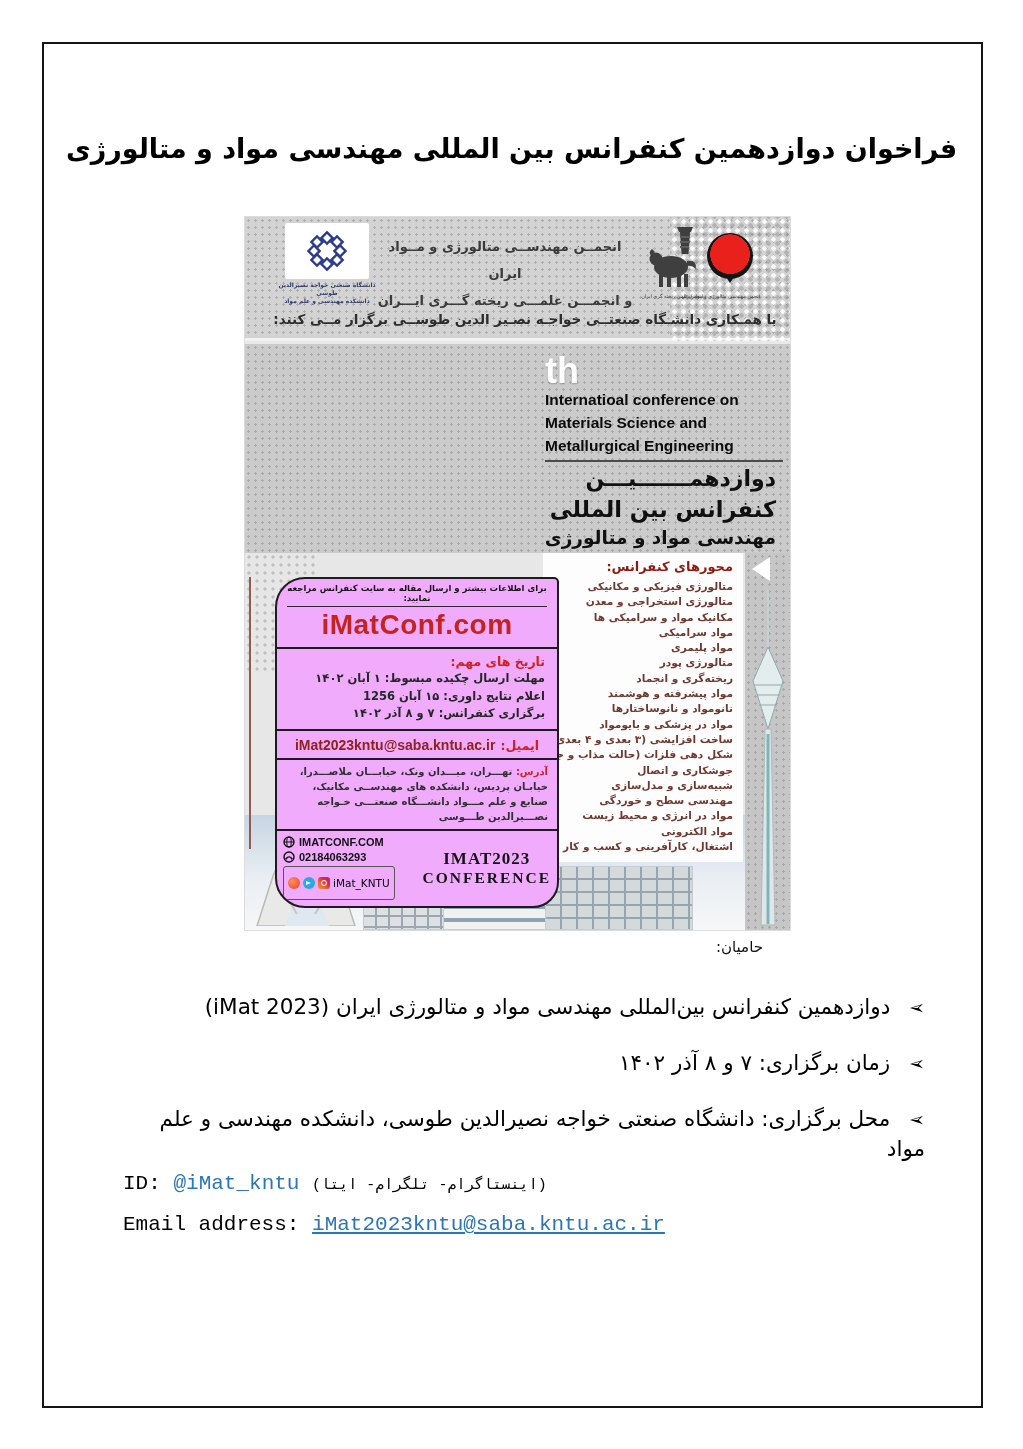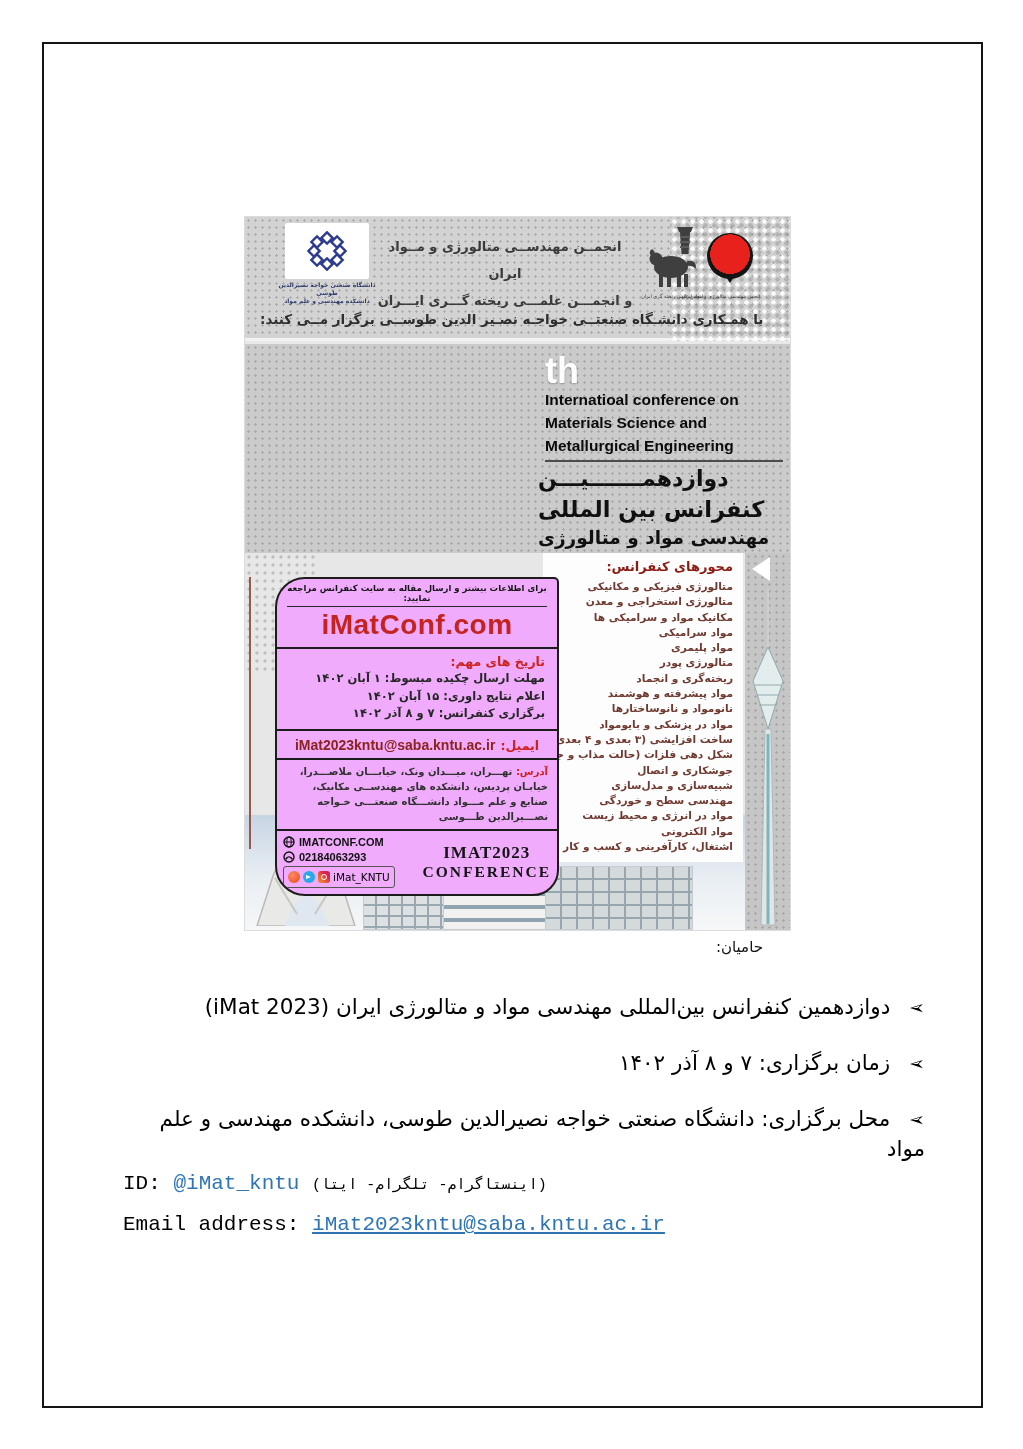--- a/index.html
+++ b/index.html
@@ -60,21 +60,21 @@
     content:""; position:absolute; left:19px; bottom:-4px;
     border-left:4px solid transparent; border-right:4px solid transparent;
     border-top:6px solid #141414;
   }
   .logo-caption {
     position:absolute; top:76px; font-size:5px; color:#3d3d3d; direction:rtl; white-space:nowrap;
   }
   .logo-caption.lion { left:388px; width:78px; text-align:center; }
   .logo-caption.circle { left:455px; width:60px; text-align:center; }
   .org-line3 {
-    position:absolute; left:15px; right:0; top:94px; text-align:left; direction:rtl;
+    position:absolute; left:15px; right:0; top:94px; text-align:center; direction:rtl;
     font-weight:bold; color:#2d2d2d; font-size:13.5px;
   }
 
   .p-mid {
     position:absolute; left:0; top:127px; width:545px; height:209px;
     background-color:#cbcbcb;
   }
   .num12 {
     position:absolute; left:18px; top:-12px; width:280px; height:212px;
     font-family:"DejaVu Sans", sans-serif; font-weight:bold;
@@ -89,21 +89,21 @@
   }
   .title-en {
     position:absolute; left:300px; top:44px; width:242px;
     font-family:"Liberation Sans", sans-serif; font-weight:bold; font-size:15.5px;
     line-height:23px; color:#0b0b0b;
   }
   .title-divider {
     position:absolute; left:300px; width:238px; top:116px; height:2px; background:#4c4c4c;
   }
   .title-fa {
-    position:absolute; right:14px; top:120px; width:238px; text-align:left; direction:rtl;
+    position:absolute; right:14px; top:120px; width:238px; text-align:right; direction:rtl;
     font-weight:bold; color:#101010;
   }
   .title-fa .l1 { font-size:22px; line-height:30px; letter-spacing:1px; }
   .title-fa .l2 { font-size:22.5px; line-height:30px; }
   .title-fa .l3 { font-size:18.5px; line-height:27px; }
 
   .p-lower {
     position:absolute; left:0; top:336px; width:500px; height:262px; background:#e7e7e7;
   }
   .p-lower-dots {
@@ -162,21 +162,21 @@
     direction:ltr; unicode-bidi:embed;
   }
   .sec-address { padding:4px 9px 5px; direction:rtl; text-align:right; font-size:10px;
     line-height:15px; font-weight:bold; color:#303030; }
   .addr-label { color:#cc2320; }
   .sec-contact { display:flex; padding:5px 6px 6px; align-items:stretch; }
   .contact-left { width:55%; display:flex; flex-direction:column; gap:3px; }
   .contact-row { display:flex; align-items:center; gap:4px; font-family:"Liberation Sans",sans-serif;
     font-size:11px; font-weight:bold; color:#111; }
   .social-box { display:flex; align-items:center; gap:3px; border:1.5px solid #555;
-    border-radius:3px; padding:4px 4px; width:max-content; }
+    border-radius:3px; padding:10px 4px; width:max-content; }
   .soc { width:12px; height:12px; border-radius:50%; display:inline-block; position:relative; }
   .soc.eitaa { background:radial-gradient(circle at 35% 35%, #ff8a65, #e64a19); }
   .soc.telegram { background:#29a9ea; }
   .soc.telegram::after { content:""; position:absolute; left:3px; top:4px;
     border-top:2.5px solid transparent; border-bottom:2.5px solid transparent; border-left:5px solid #fff; }
   .soc.instagram { border-radius:3px;
     background:linear-gradient(45deg,#f09433,#e6683c,#dc2743,#bc1888); }
   .soc.instagram::after { content:""; position:absolute; left:3px; top:3px; width:4px; height:4px;
     border:1.2px solid #fff; border-radius:50%; }
   .contact-right { flex:1; display:flex; flex-direction:column; justify-content:center;
@@ -224,20 +224,21 @@
   .link-blue { color:#2e75b6; }
   .underlined { text-decoration:underline; }
   .id-note { font-size:15px; color:#000; direction:rtl; unicode-bidi:embed; }
 </style>
 </head>
 <body>
 
 <div id="page">
   <div class="frame"></div>
 
+  <div class="doc-title">فراخوان دوازدهمین کنفرانس بین المللی مهندسی مواد و متالورژی</div>
 
   <div class="poster">
 
     <div class="p-banner dots">
       <div class="p-banner-dots"></div>
 
       <div class="kntu-box">
         <svg width="40" height="40" viewBox="0 0 40 40">
           <g fill="none" stroke="#2c3a8f" stroke-width="2.4">
             <rect x="16" y="3" width="8" height="8" transform="rotate(45 20 7)"></rect>
@@ -339,21 +340,21 @@
     </div>
 
     <div class="left-col">
       <div class="sec sec-site">
         <div class="site-note">برای اطلاعات بیشتر و ارسال مقاله به سایت کنفرانس مراجعه نمایید:</div>
         <div class="site-url">iMatConf.com</div>
       </div>
       <div class="sec sec-dates">
         <div class="dates-heading">تاریخ های مهم:</div>
         <div class="date-item">مهلت ارسال چکیده مبسوط: ۱ آبان ۱۴۰۲</div>
-        <div class="date-item">اعلام نتایج داوری: ۱۵ آبان ۱۴۰۲</div>
+        <div class="date-item">اعلام نتایج داوری: ۱۵ آبان 1256</div>
         <div class="date-item">برگزاری کنفرانس: ۷ و ۸ آذر ۱۴۰۲</div>
       </div>
       <div class="sec sec-email">
         <span class="email-label">ایمیل:</span>
         <span class="email-value">iMat2023kntu@saba.kntu.ac.ir</span>
       </div>
       <div class="sec sec-address">
         <span class="addr-label">آدرس:</span>
         <span>تهـــران، میـــدان ونک، خیابـــان ملاصـــدرا، خیابـان پردیس، دانشکده های مهندســی مکانیک، صنایع و علم مـــواد دانشـــگاه صنعتـــی خـواجه نصـــیرالدین طـــوسی</span>
       </div>

